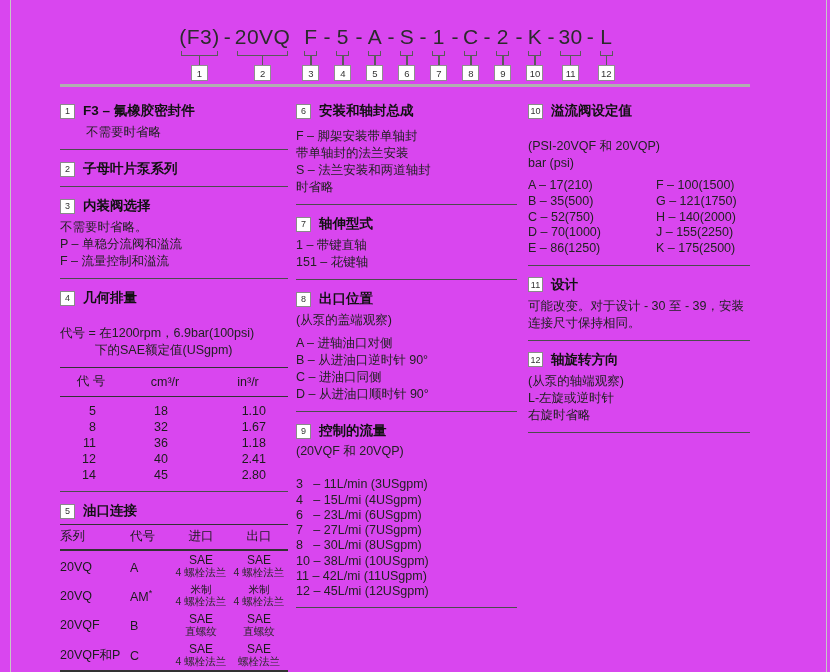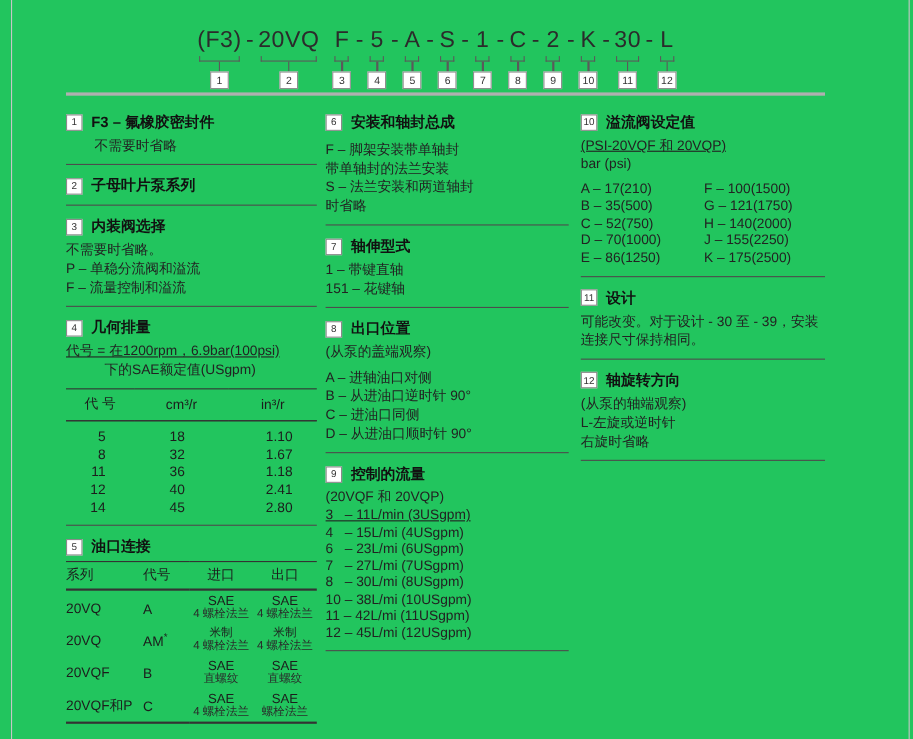--- a/index.html
+++ b/index.html
@@ -1,18 +1,18 @@
 <!DOCTYPE html>
 <html><head>
 <meta charset="utf-8">
 <style>
   * { margin:0; padding:0; box-sizing:border-box; }
   html,body { background:#ffffff; }
   .page {
-    position:relative; width:830px; height:672px; background:#22c55e;
+    position:relative; width:830px; height:672px; background:#d946ef;
     font-family:"Liberation Sans","DejaVu Sans",sans-serif; color:#1c1c1c;
     overflow:hidden;
   }
   .edge { position:absolute; top:0; bottom:0; width:1px; background:#c6c6c6; }
   .edge.left { left:10px; }
   .edge.right { left:826px; }
 
   
   .code-diagram {
     position:absolute; top:24px; left:0; width:100%;
@@ -39,21 +39,21 @@
 
   .sec-head { display:flex; align-items:center; gap:8px; margin-bottom:4px; }
   .sec-box { width:15px; height:15px; border:1px solid #8a8a8a; flex:none;
              display:flex; align-items:center; justify-content:center;
              font-size:9px; color:#333; background:#fff; }
   .sec-title { font-weight:bold; font-size:13.5px; color:#111; }
 
   .body-line { font-size:12.5px; line-height:1.36; white-space:pre-wrap; color:#222; }
   .indent1 { margin-left:26px; }
   .indent2 { margin-left:35px; }
-  .mt2 { margin-top:2px;text-decoration:underline; } .mt6 { margin-top:6px; } .mt8 { margin-top:8px; }
+  .mt2 { margin-top:18px; } .mt6 { margin-top:6px; } .mt8 { margin-top:8px; }
   .tight .body-line { line-height:1.22; }
   .divider { border:none; border-top:1px solid #4c4c4c; margin:8px 0 10px 0; }
 
   
   .t4 { width:100%; border-collapse:collapse; margin-top:8px; font-size:12.5px; }
   .t4 th { font-weight:normal; padding:5px 0 6px 0;
            border-top:1.5px solid #333; border-bottom:1.5px solid #333; text-align:center; }
   .t4 td { padding:1px 0; text-align:right; }
   .t4 tbody tr:first-child td { padding-top:7px; }
   .t4 .c1 { width:62px; } .t4 td.c1 { padding-right:26px; }
@@ -74,21 +74,21 @@
   .t5 .series { text-align:left; font-size:12.5px; }
   .t5 .codecell { text-align:left; font-size:12.5px; }
   .t5 .codecell sup { font-size:9px; }
   .t5 .port { text-align:center; }
   .cell-top { font-size:12px; line-height:1.12; }
   .cell-sub { font-size:10.5px; line-height:1.12; color:#2a2a2a; }
   .r-metric .cell-top { font-size:10.5px; }
   .footnote { margin-top:8px; font-size:11px; line-height:1.3; white-space:pre-wrap; }
 
   
-  .pair-list { display:flex; margin-top:6px; }
+  .pair-list { display:flex; margin-top:6px;gap:16px; }
   .pair-col { display:flex; flex-direction:column; }
   .pair-col.l { width:112px; }
   .pair-list .body-line { line-height:1.26; }
 </style>
 </head>
 <body>
 
 <div class="page">
   <div class="edge left"></div>
   <div class="edge right"></div>

